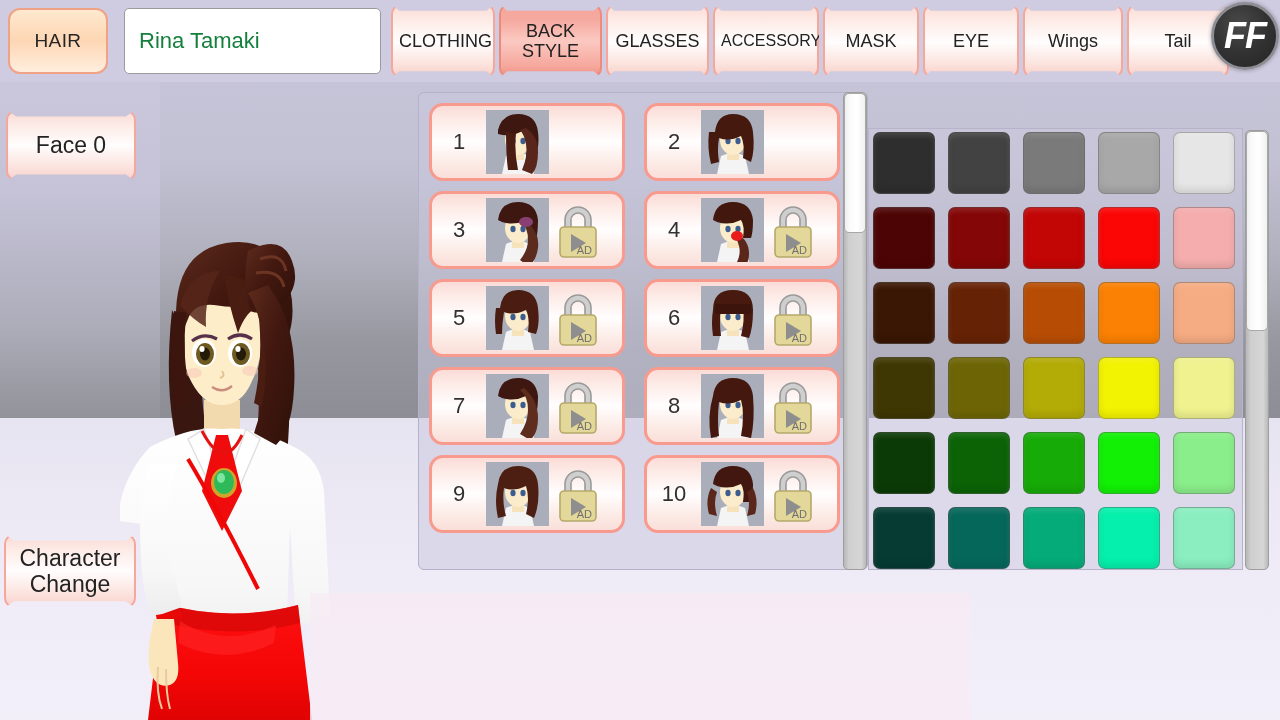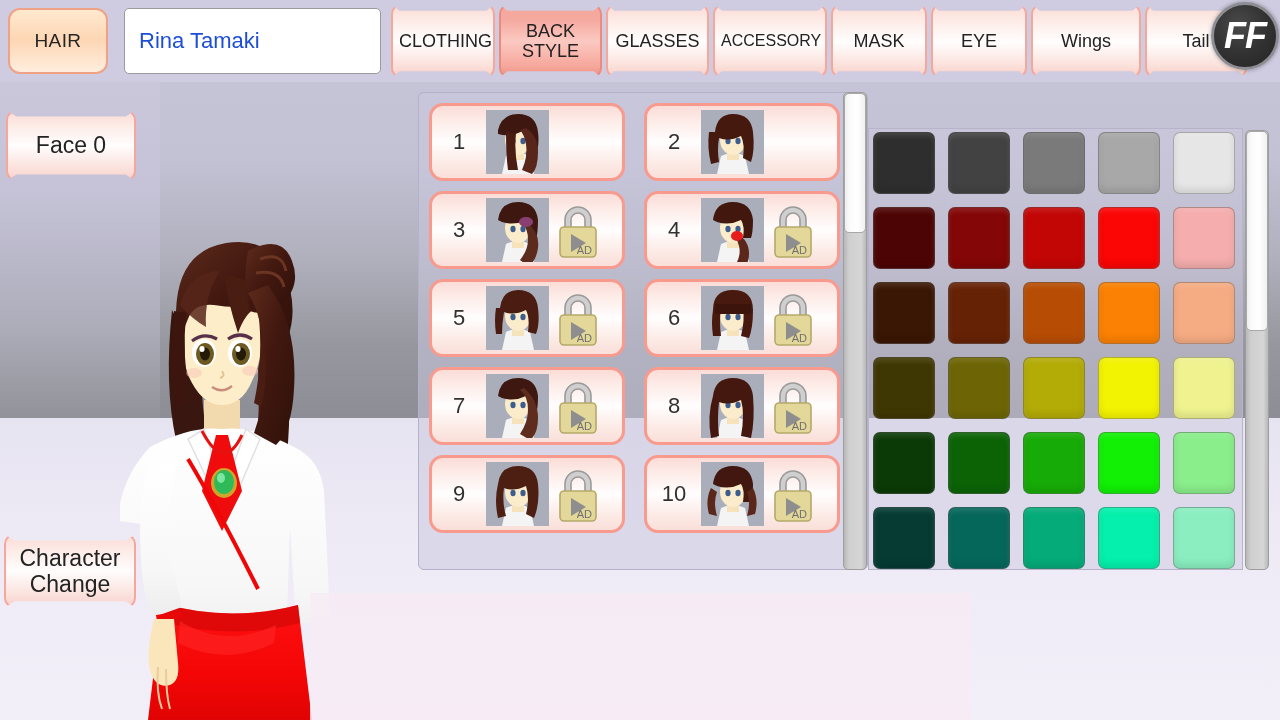--- a/index.html
+++ b/index.html
@@ -45,21 +45,21 @@
     position: absolute; left: 8px; top: 8px; width: 100px; height: 66px;
     border: 2px solid #f0a286; border-radius: 12px;
     background: linear-gradient(180deg, #ffe9cf 0%, #fdd6b4 48%, #ffeede 100%);
     display: flex; align-items: center; justify-content: center;
     font-size: 19px; color: #252525; letter-spacing: .4px;
   }
   .name-field {
     position: absolute; left: 124px; top: 8px; width: 257px; height: 66px;
     border: 1px solid #9b9b9b; border-radius: 5px; background: #ffffff;
     display: flex; align-items: center; padding-left: 14px;
-    font-size: 22px; color: #1d4ed8;
+    font-size: 22px; color: #15803d;
   }
 
   
   .tabs { position: absolute; left: 391px; top: 4px; height: 74px; display: flex; gap: 4px; }
   .tab {
     position: relative; height: 74px;
     display: flex; align-items: center; justify-content: center;
     text-align: center; line-height: 1.12;
     font-size: 18px; color: #222; padding: 0 6px;
     background: linear-gradient(180deg,#fcdcd6 0%, #fdf0ec 28%, #fffdfd 52%, #fbe2dc 84%, #f8cfc7 100%);
@@ -69,24 +69,24 @@
     border-radius: 10px;
   }
   .tab.active {
     background: linear-gradient(180deg,#f6a79c 0%, #f5a99f 20%, #fbc9c2 50%, #f6a79c 86%, #ef9183 100%);
     border-color: #ee8a7b;
     font-weight: 400;
   }
   .tab-w-clothing { width: 104px; }
   .tab-w-hair     { width: 103px; }
   .tab-w-glasses  { width: 103px; }
-  .tab-w-accessory{ width: 114px; }
+  .tab-w-accessory{ width: 106px; }
   .tab-w-mask     { width: 96px; }
   .tab-w-eye      { width: 96px; }
-  .tab-w-wings    { width: 110px; }
+  .tab-w-wings    { width: 100px; }
   .tab-w-tail     { width: 102px; }
   .tab span { display: block; width: 100%; }
 
   .ff-badge {
     position: absolute; left: 1211px; top: 2px; width: 68px; height: 68px;
     border-radius: 50%;
     background: radial-gradient(circle at 40% 32%, #4a4a4a 0%, #333333 48%, #2c2c2c 72%, #242424 100%);
     border: 3px solid #8d8d94;
     display: flex; align-items: center; justify-content: center;
     color: #fff; font-size: 36px; font-weight: bold; font-style: italic;

